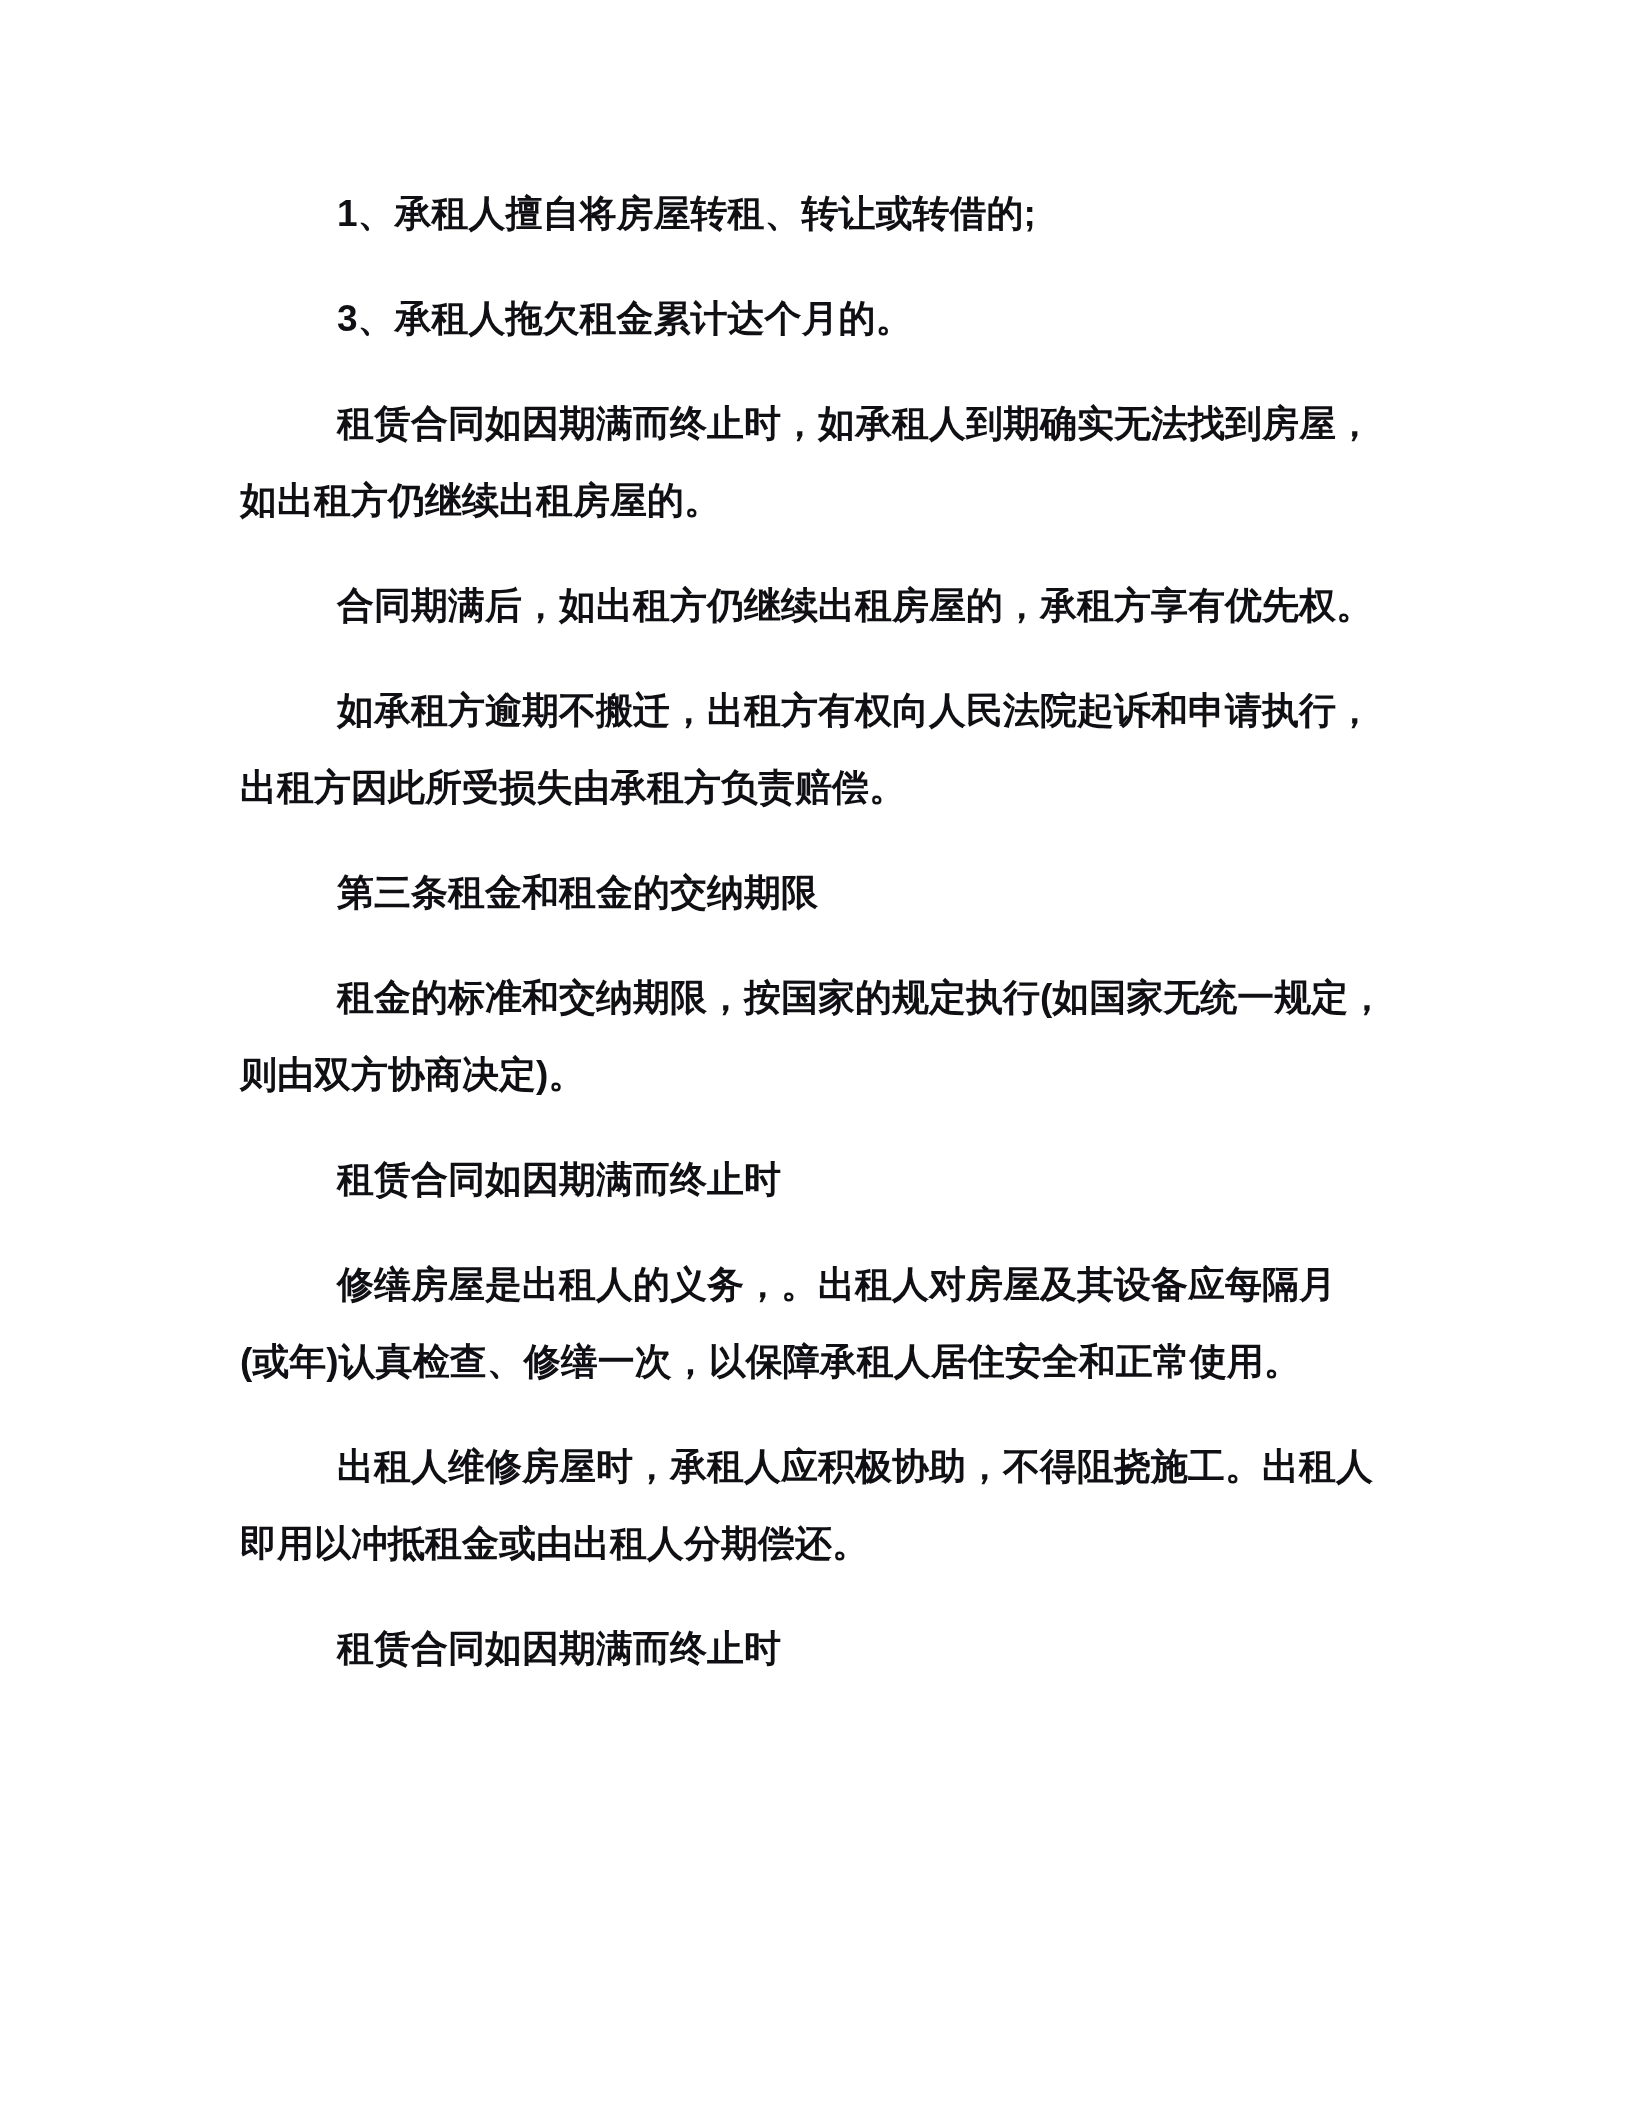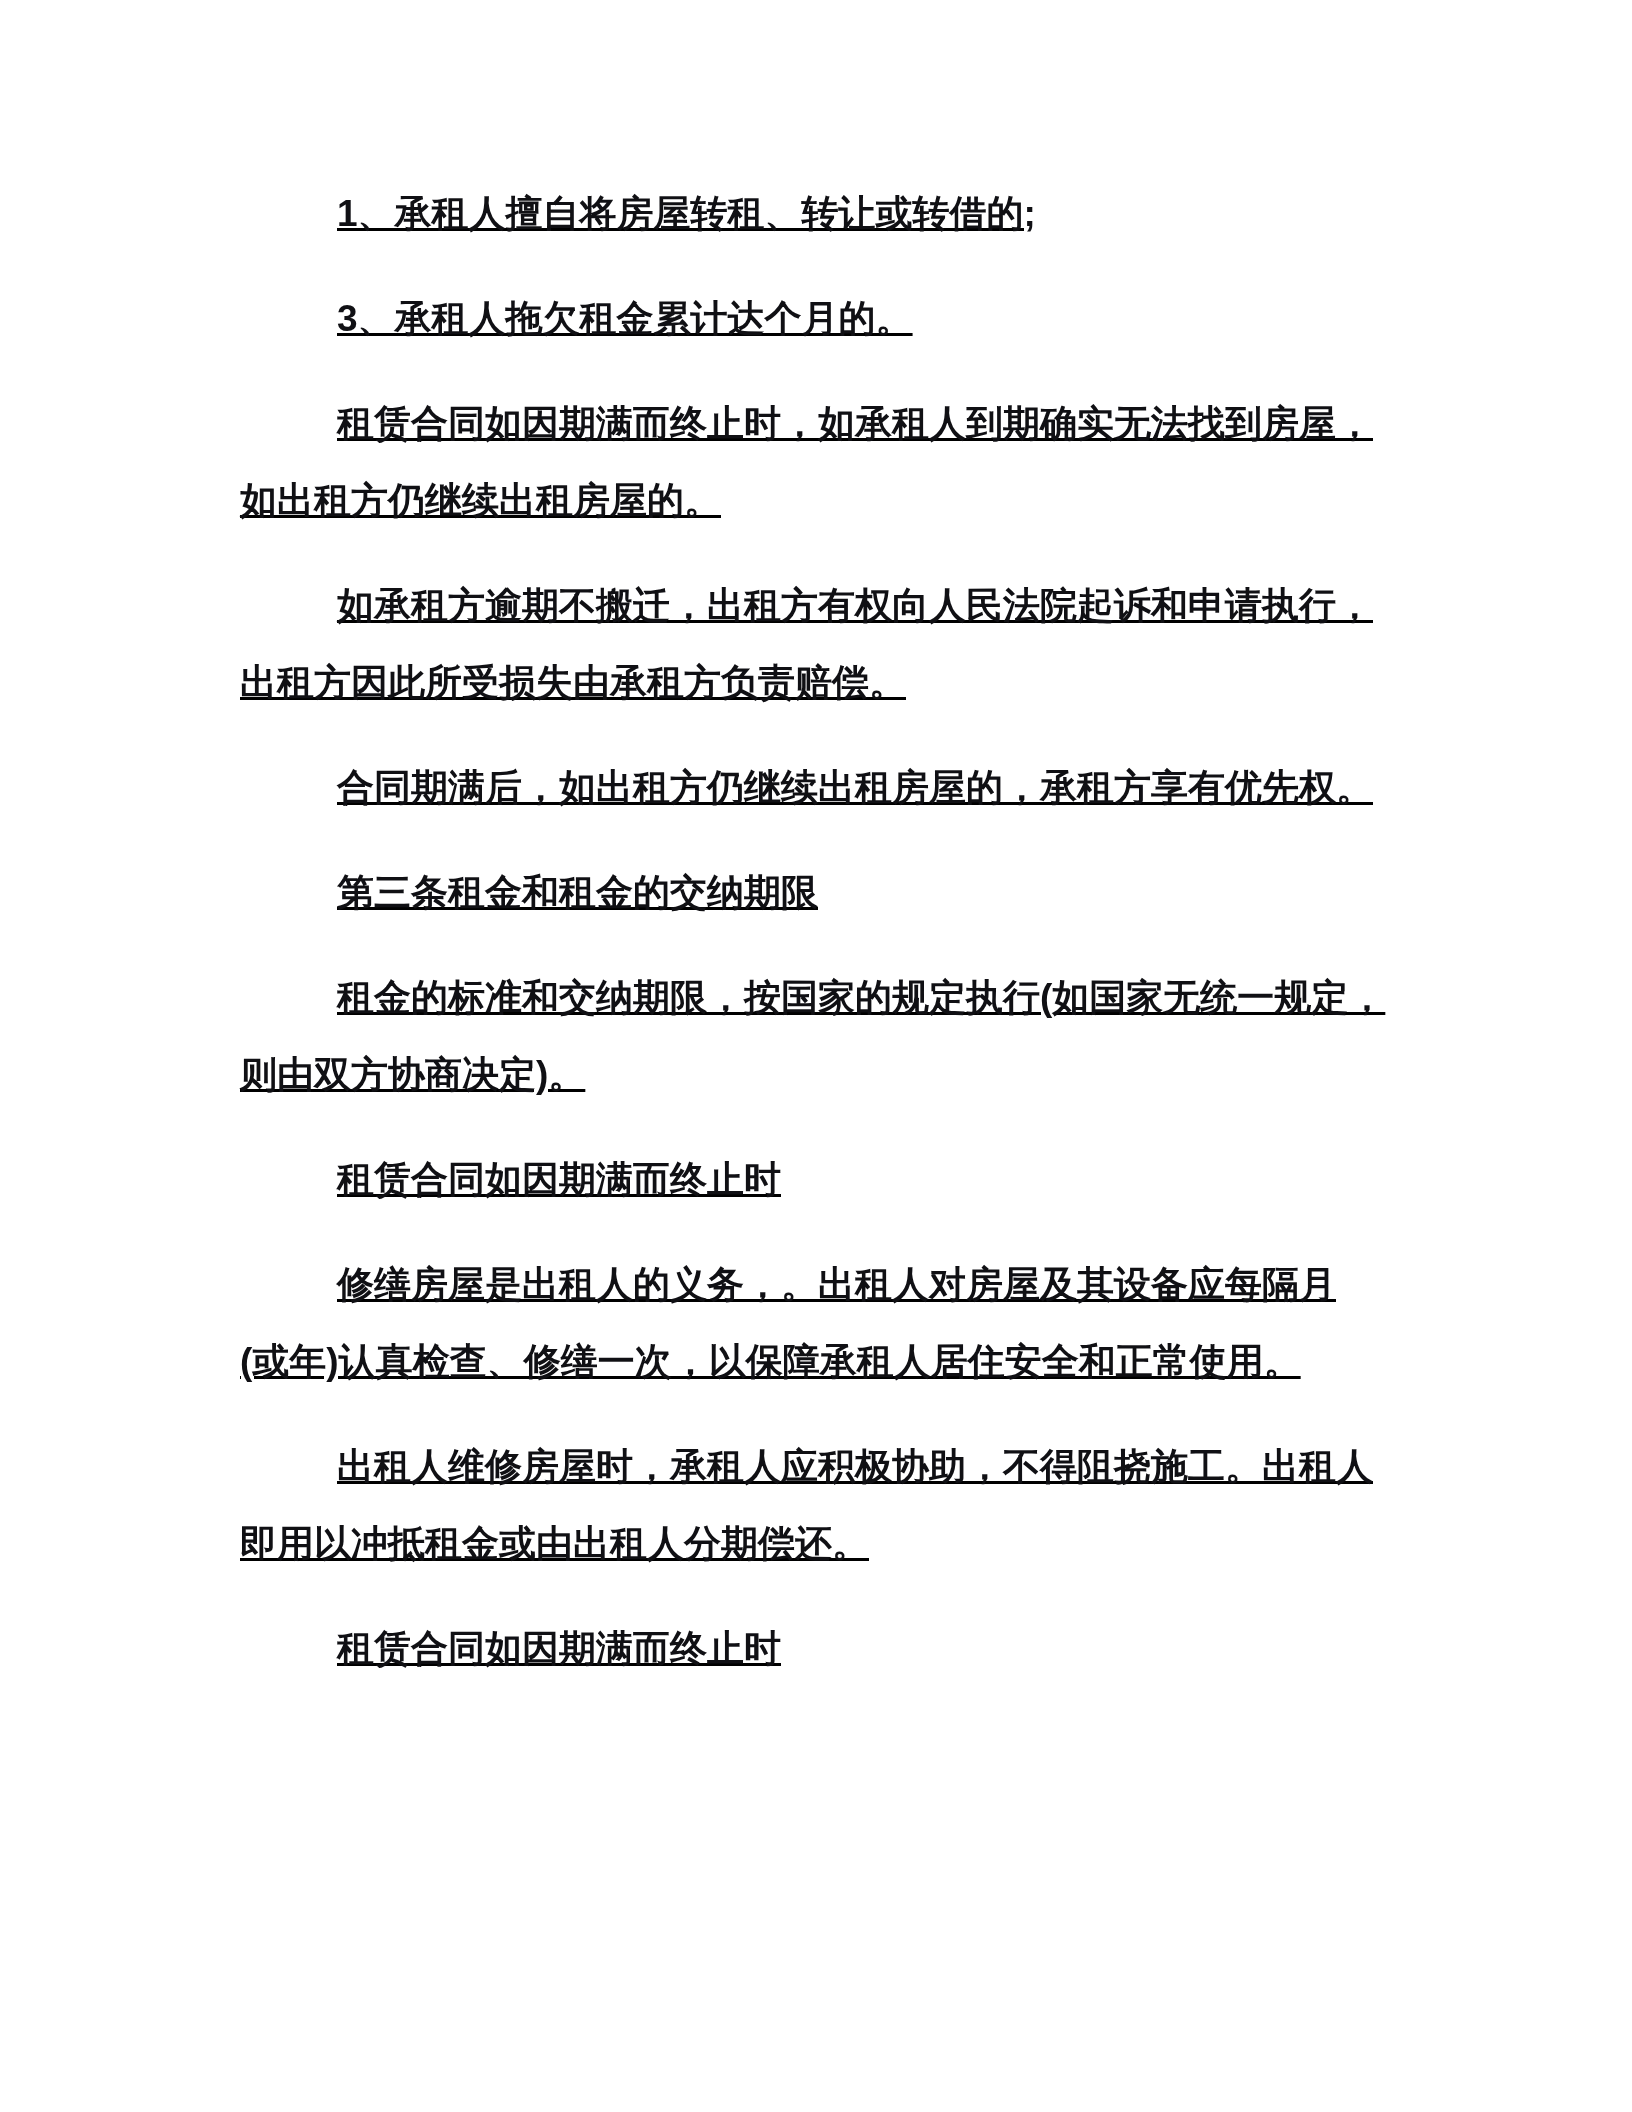--- a/index.html
+++ b/index.html
@@ -9,21 +9,20 @@
   body {
     background: #ffffff;
     font-family: "Liberation Sans", "DejaVu Sans", sans-serif;
   }
   .page {
     position: relative;
     width: 1556px;
     height: 2112px;
     background: #ffffff;
     overflow: hidden;
-    text-decoration: underline;
   }
   .content {
     box-sizing: border-box;
     padding: 175px 238px 0 240px;
   }
   .para {
     margin: 0 0 28px 0;
   }
   .line {
     font-size: 37px;
@@ -46,25 +45,25 @@
         <div class="line indent">1、承租人擅自将房屋转租、转让或转借的;</div>
       </div>
       <div class="para">
         <div class="line indent">3、承租人拖欠租金累计达个月的。</div>
       </div>
       <div class="para">
         <div class="line indent">租赁合同如因期满而终止时，如承租人到期确实无法找到房屋，</div>
         <div class="line">如出租方仍继续出租房屋的。</div>
       </div>
       <div class="para">
+        <div class="line indent">合同期满后，如出租方仍继续出租房屋的，承租方享有优先权。</div>
+      </div>
+      <div class="para">
         <div class="line indent">如承租方逾期不搬迁，出租方有权向人民法院起诉和申请执行，</div>
         <div class="line">出租方因此所受损失由承租方负责赔偿。</div>
-      </div>
-      <div class="para">
-        <div class="line indent">合同期满后，如出租方仍继续出租房屋的，承租方享有优先权。</div>
       </div>
       <div class="para">
         <div class="line indent">第三条租金和租金的交纳期限</div>
       </div>
       <div class="para">
         <div class="line indent">租金的标准和交纳期限，按国家的规定执行(如国家无统一规定，</div>
         <div class="line">则由双方协商决定)。</div>
       </div>
       <div class="para">
         <div class="line indent">租赁合同如因期满而终止时</div>

